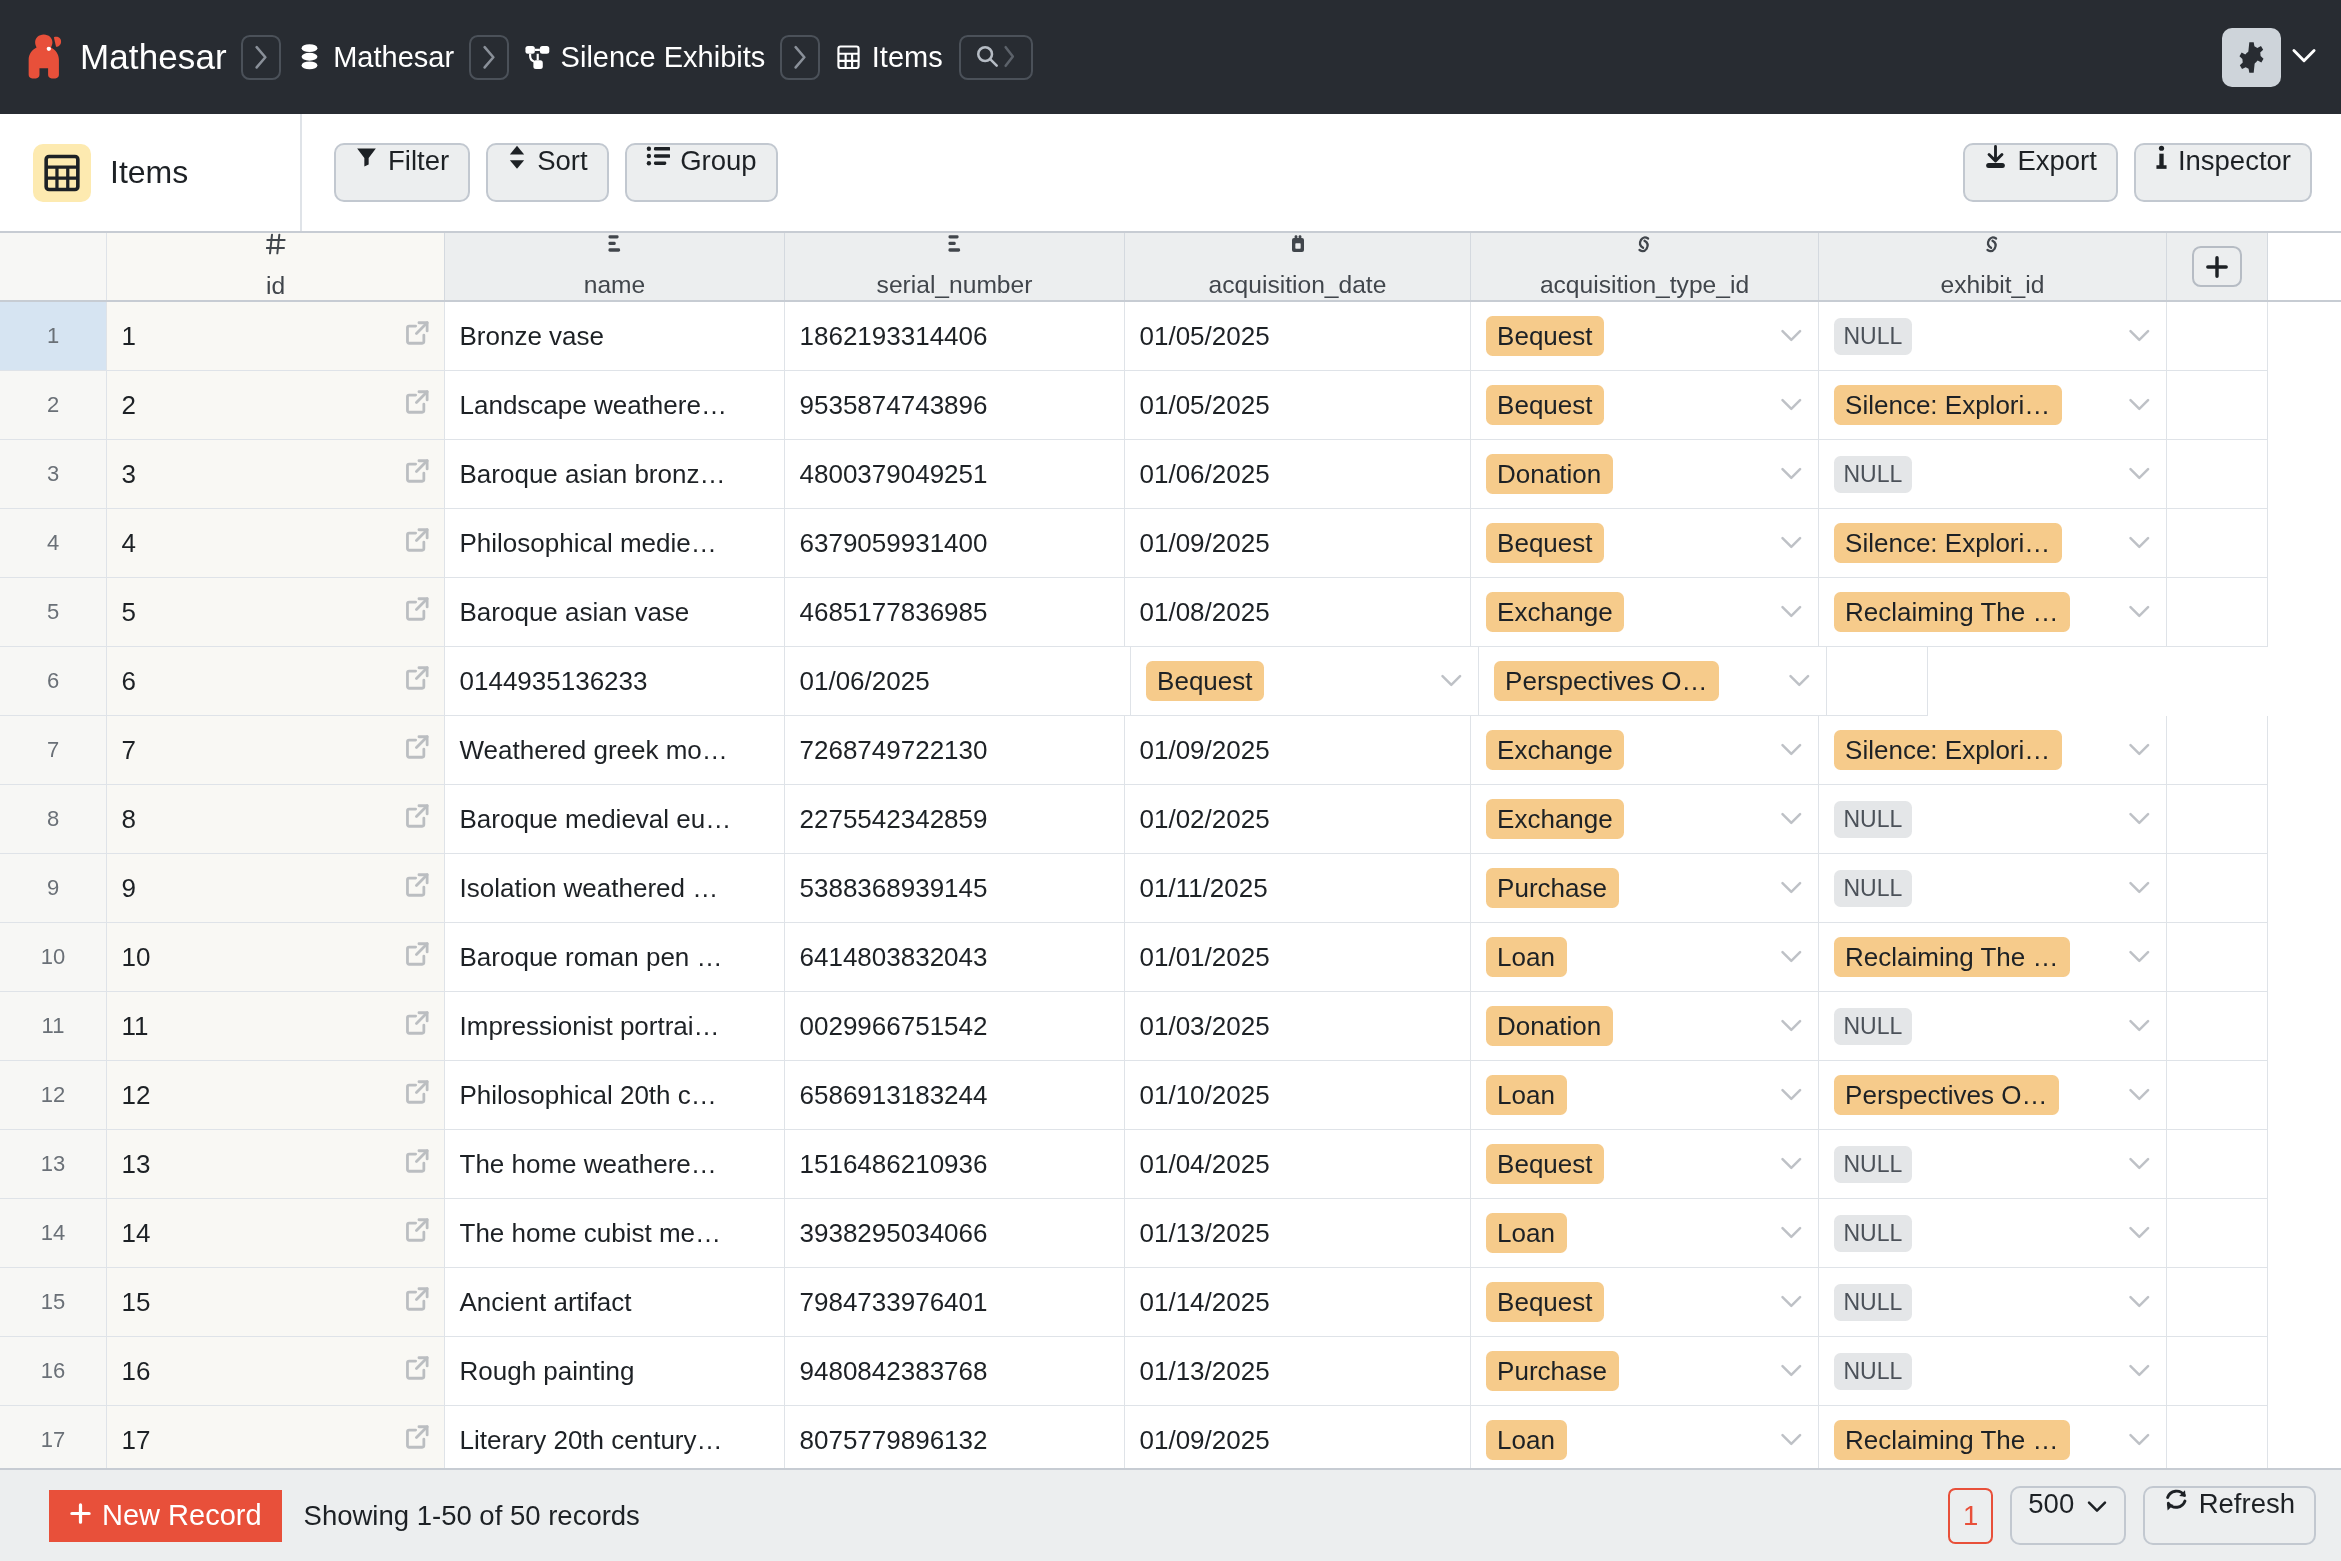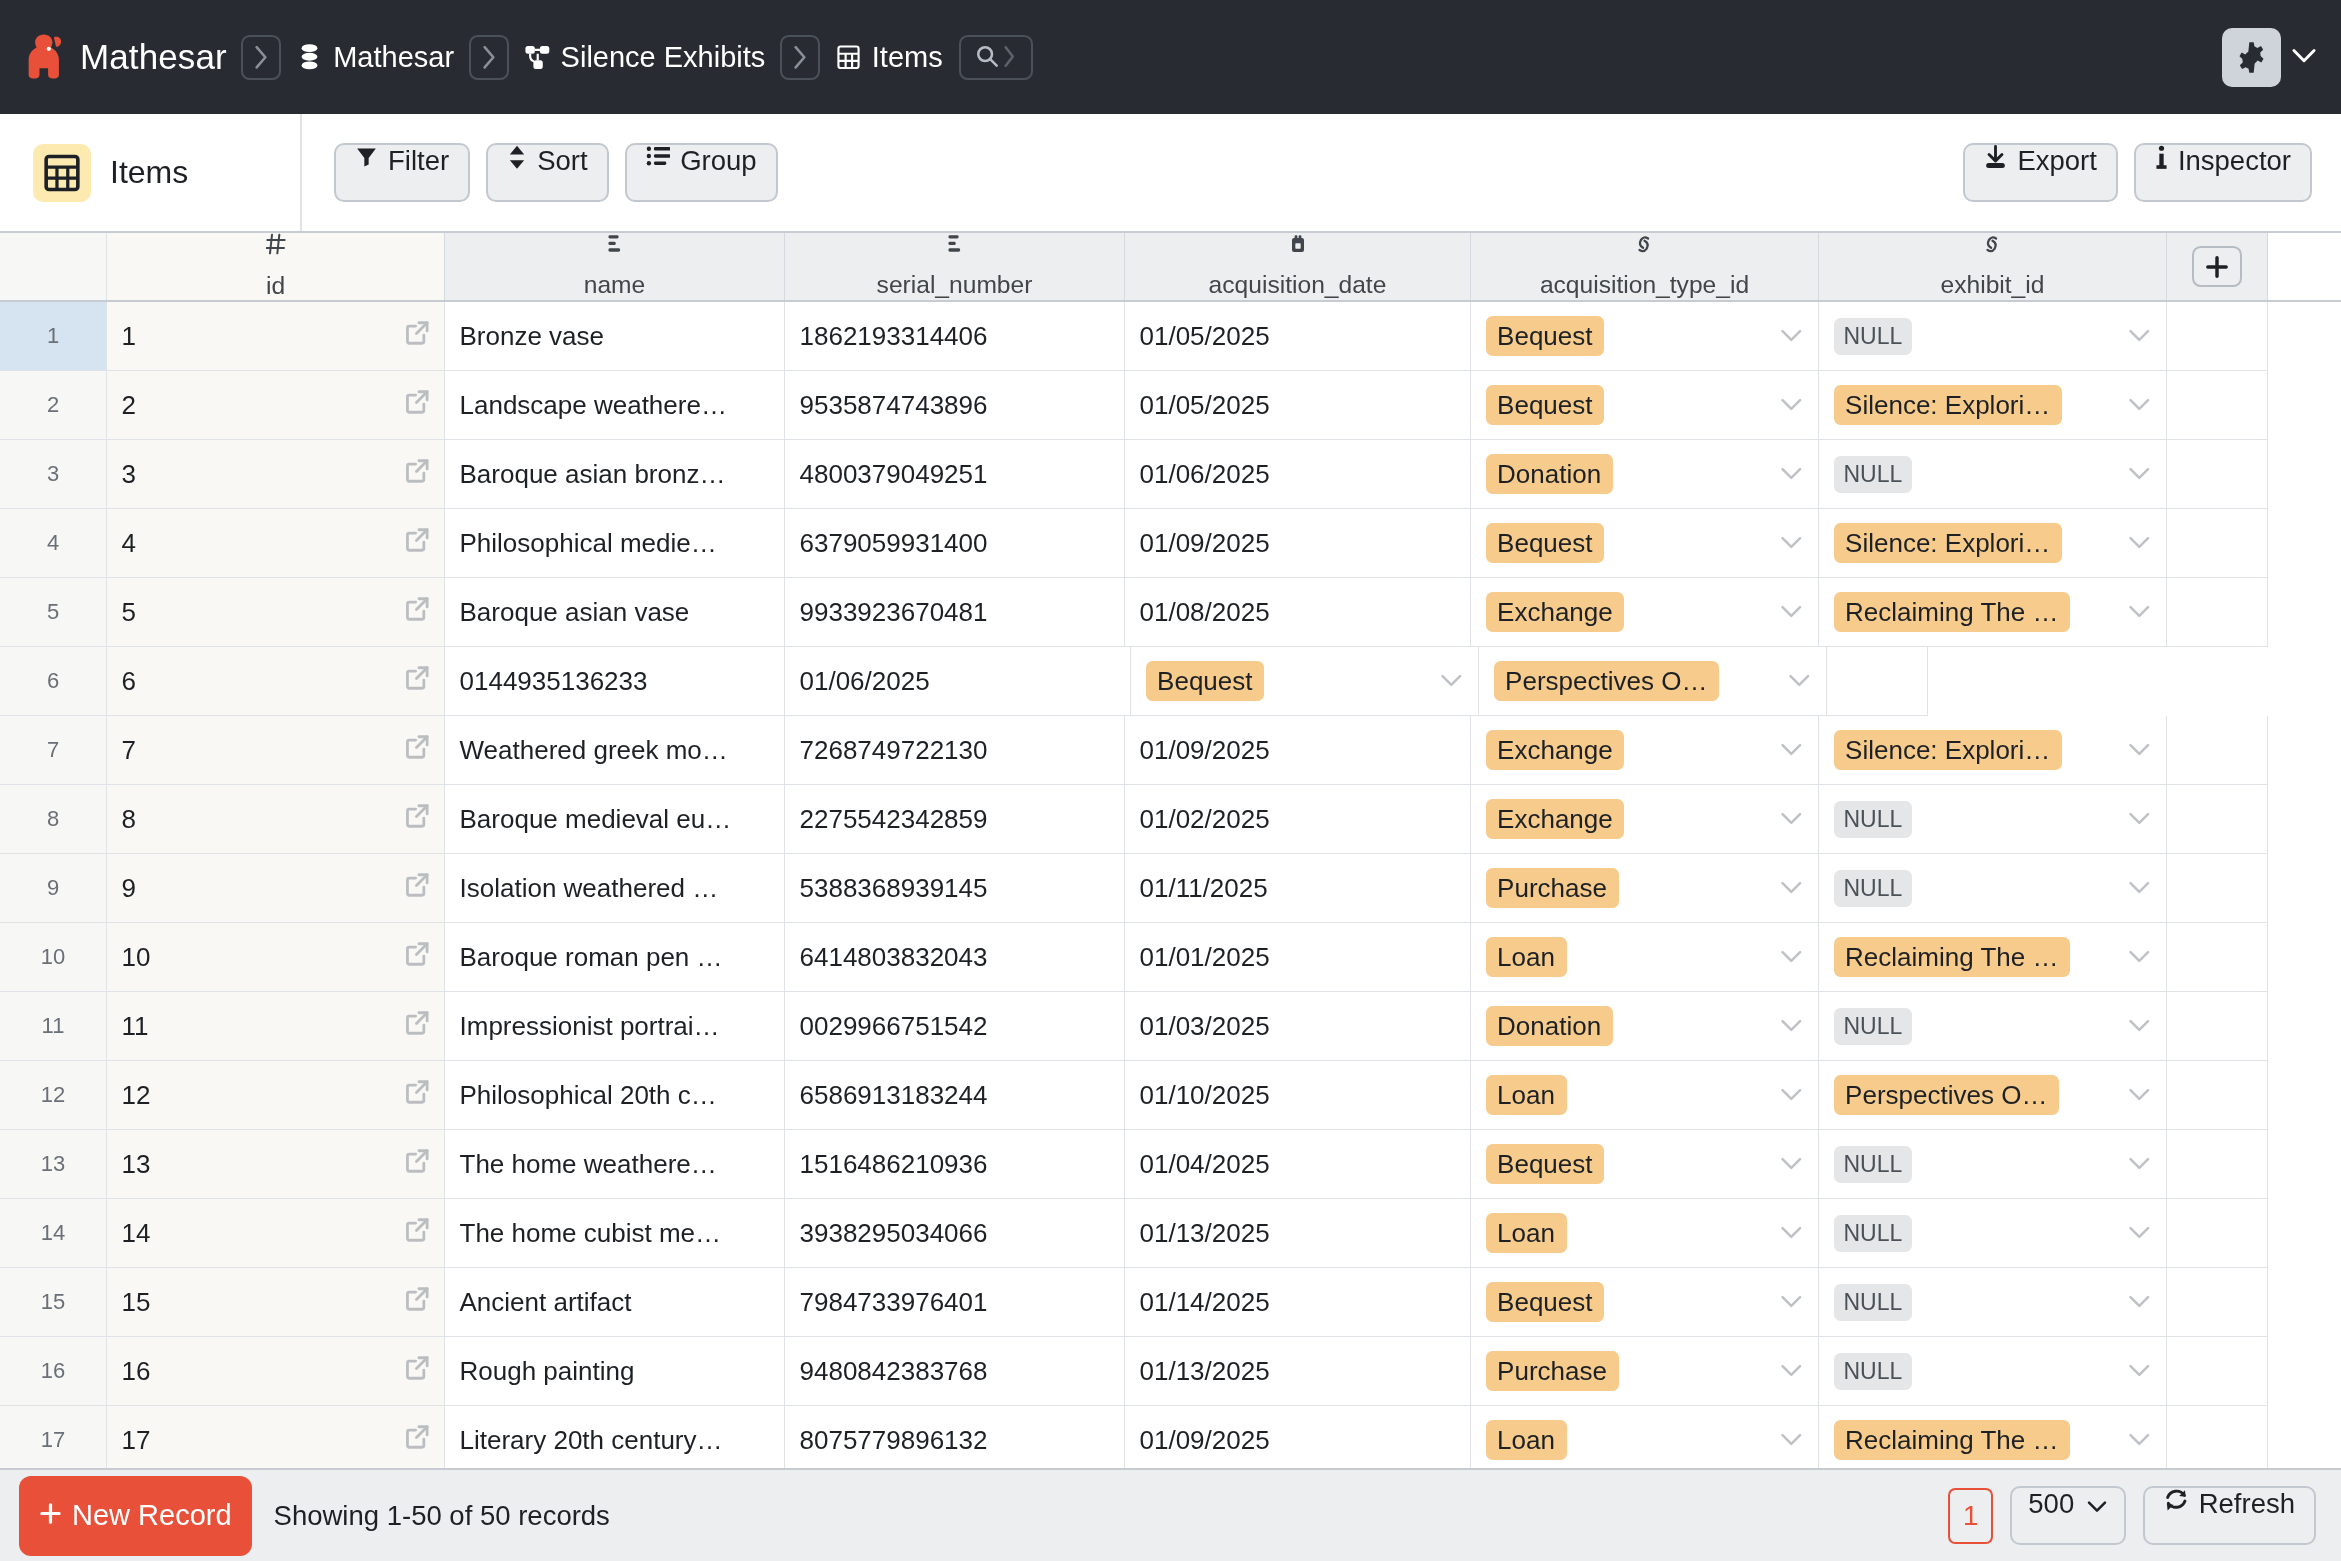--- a/index.html
+++ b/index.html
@@ -131,23 +131,23 @@
   .cell-select { justify-content: space-between; }
   .chev { opacity: .55; flex: 0 0 auto; margin-left: 5.8px; }
 
   
   .footer {
     height: 93px; flex: 0 0 93px;
     background: #eceeef; border-top: 2.2px solid #c7ccd3;
     display: flex; align-items: center; padding: 0 26px 0 19px; gap: 22px;
   }
   .new-record {
-    height: 80px; background: #e8503a; border-radius: 12px; color: #fff;
+    height: 52px; background: #e8503a; border-radius: 0; color: #fff;
     display: flex; align-items: center; gap: 10px; padding: 0 20px;
-    font-size: 29px; white-space: nowrap;
+    font-size: 29px; white-space: nowrap; margin-left: 30px;
   }
   .showing { font-size: 27.5px; color: #1d2125; }
   .footer-right { margin-left: auto; display: flex; align-items: center; gap: 17.3px; }
   .page-num {
     width: 45px; height: 56px; border: 2.2px solid #e8503a; border-radius: 7.2px;
     display: flex; align-items: center; justify-content: center;
     color: #e8503a; font-size: 27.5px;
   }
   .page-size {
     height: 59px; border: 2.2px solid #c2c8d0; border-radius: 10px; background: #eceeef;
@@ -495,21 +495,21 @@
         <div class="cell c-gutter">5</div>
         <div class="cell c-id">
           <span>5</span>
           <span class="ext-icon"><svg width="24.6" height="26" viewBox="0 0 30 31">
               <path d="M17 3 H27 V13" stroke="#8a9099" stroke-width="3.4" fill="none" stroke-linecap="round" stroke-linejoin="round"></path>
               <path d="M27 3 L14 16" stroke="#8a9099" stroke-width="3.4" stroke-linecap="round"></path>
               <path d="M23 18 V26 A2 2 0 0 1 21 28 H5 A2 2 0 0 1 3 26 V9 A2 2 0 0 1 5 7 H13" stroke="#8a9099" stroke-width="3.4" fill="none" stroke-linecap="round" stroke-linejoin="round"></path>
             </svg></span>
         </div>
         <div class="cell c-name">Baroque asian vase</div>
-        <div class="cell c-serial">9933923670481</div>
+        <div class="cell c-serial">4685177836985</div>
         <div class="cell c-date">01/08/2025</div>
         <div class="cell c-type cell-select">
           <span class="pill">Exchange</span>
           <span class="chev"><svg width="24.6" height="19" viewBox="0 0 32 26">
               <path d="M4 7 L16 19 L28 7" stroke="#8a9099" stroke-width="3.4" fill="none" stroke-linecap="round" stroke-linejoin="round"></path>
             </svg></span>
         </div>
         <div class="cell c-exh cell-select">
           <span class="pill">Reclaiming The …</span>
           <span class="chev"><svg width="24.6" height="19" viewBox="0 0 32 26">

